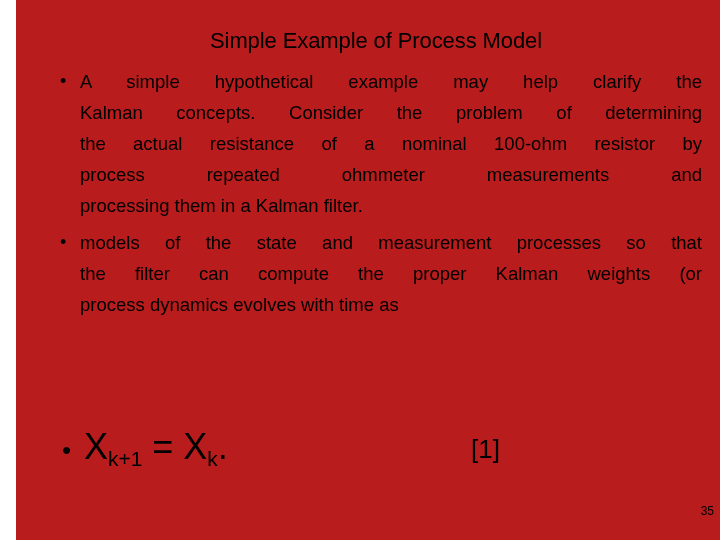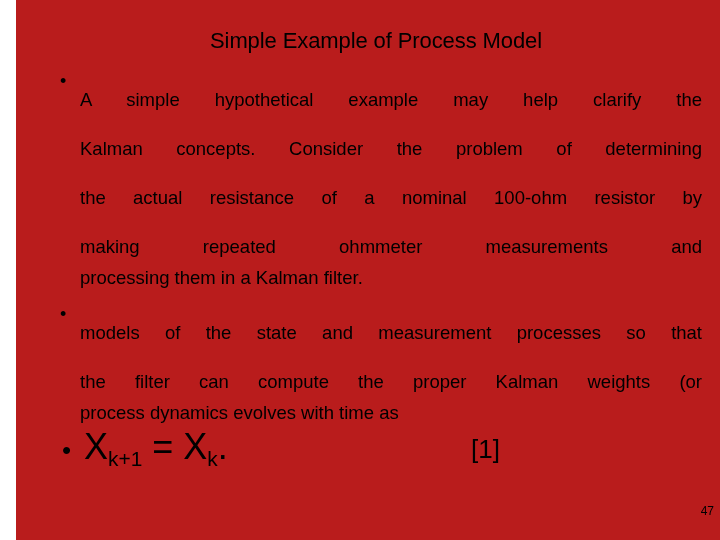--- a/index.html
+++ b/index.html
@@ -70,21 +70,20 @@
     line-height: 31px;
     color: #000000;
   }
 
   
   .jline {
     display: block;
     text-align: justify;
     text-align-last: justify;
     white-space: nowrap;
-    margin-top: 18px;
   }
   .jline-last {
     display: block;
     text-align: right;
     text-align-last: left;
     white-space: nowrap;
   }
 
   
   .eq-row {
@@ -144,21 +143,21 @@
   <div class="slide-title">Simple Example of Process Model</div>
 
   <div class="body-area">
 
     <div class="bullet-row">
       <div class="bullet-marker">•</div>
       <div class="bullet-text">
         <span class="jline">A simple hypothetical example may help clarify the</span>
         <span class="jline">Kalman concepts. Consider the problem of determining</span>
         <span class="jline">the actual resistance of a nominal 100-ohm resistor by</span>
-        <span class="jline">making repeated ohmmeter measurements and</span>
+        <span class="jline">process repeated ohmmeter measurements and</span>
         <span class="jline-last">processing them in a Kalman filter.</span>
       </div>
     </div>
 
     <div class="bullet-row">
       <div class="bullet-marker">•</div>
       <div class="bullet-text">
         <span class="jline">models of the state and measurement processes so that</span>
         <span class="jline">the filter can compute the proper Kalman weights (or</span>
         <span class="jline-last">process dynamics evolves with time as</span>
@@ -168,15 +167,15 @@
   </div>
 
   <div class="eq-row">
     <div class="eq-marker">•</div>
     <div class="eq-text">
       <span>X</span><sub>k+1</sub><span> = </span><span>X</span><sub>k</sub><span>.</span>
     </div>
     <div class="eq-tag">[1]</div>
   </div>
 
-  <div class="page-number">47</div>
+  <div class="page-number">35</div>
 
 </div>
 
 </body></html>

